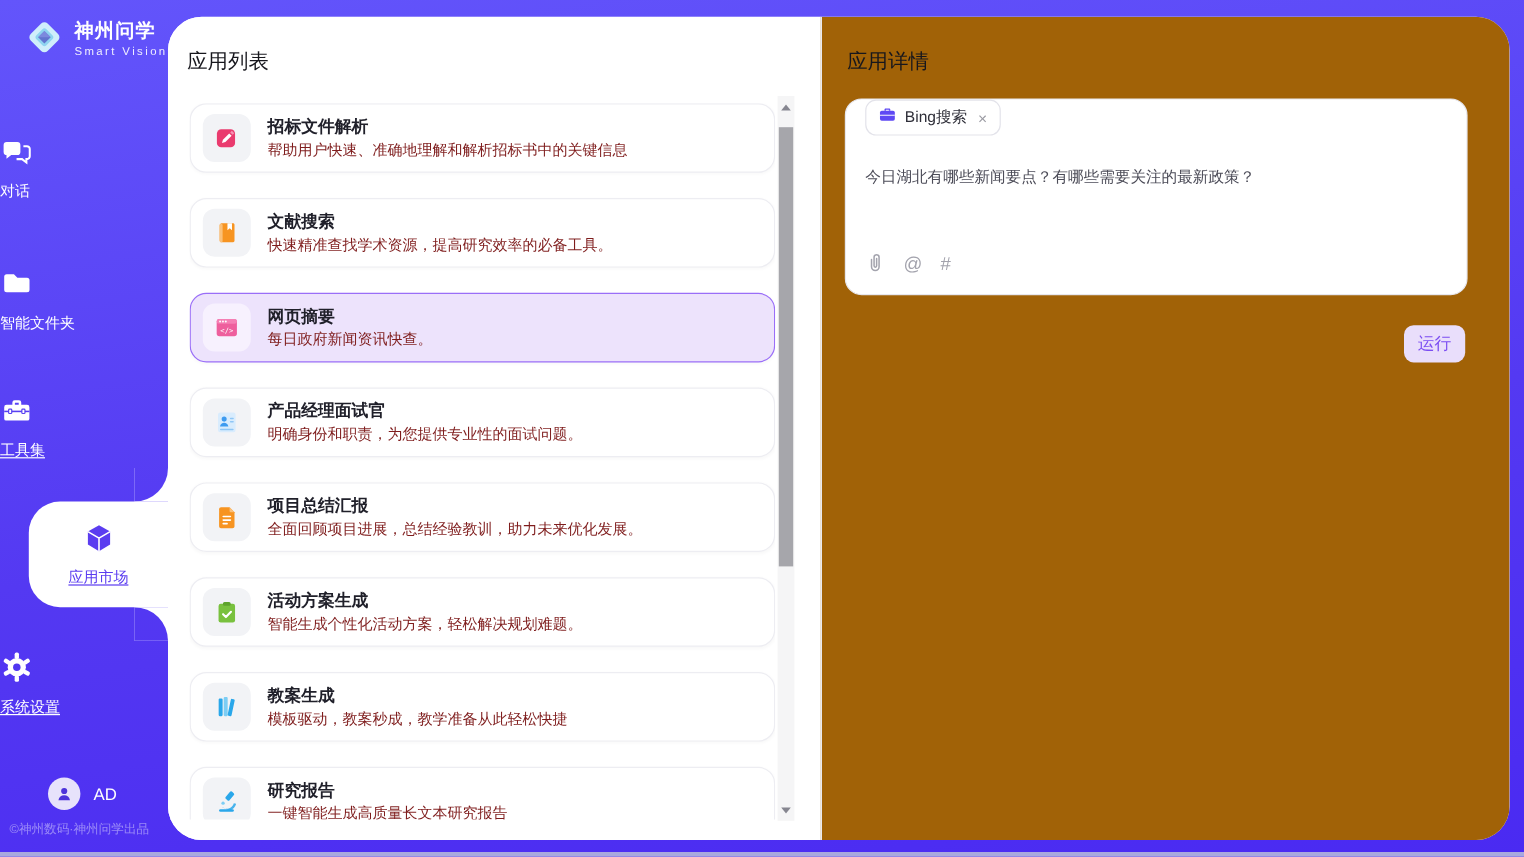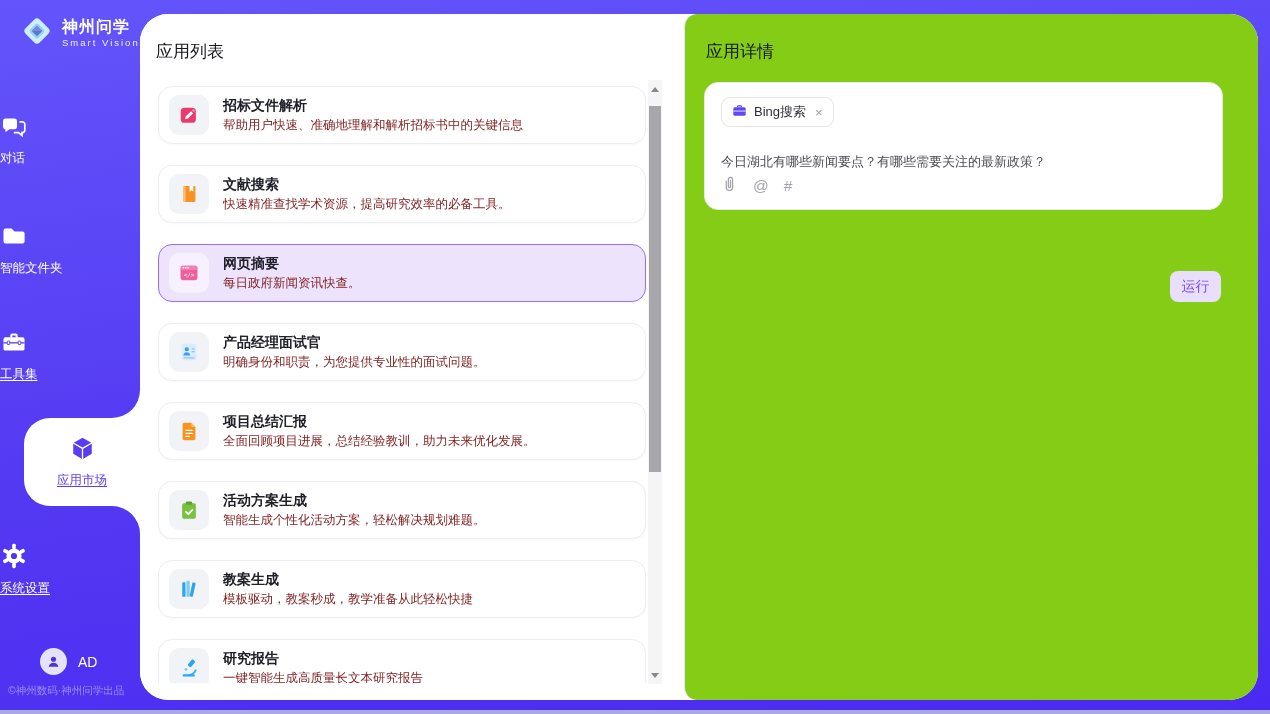--- a/index.html
+++ b/index.html
@@ -57,23 +57,23 @@
 
   
   .scrollbar { position:absolute; left:508px; top:66px; width:14px; height:604px; background:#f5f5f6; }
   .sb-arrow { position:absolute; left:0; width:14px; height:14px; display:flex; align-items:center; justify-content:center; cursor:pointer; }
   .sb-up { top:2px; } .sb-down { bottom:2px; }
   .tri-up { width:0; height:0; border-left:4px solid transparent; border-right:4px solid transparent; border-bottom:5px solid #868690; }
   .tri-down { width:0; height:0; border-left:4px solid transparent; border-right:4px solid transparent; border-top:5px solid #868690; }
   .sb-thumb { position:absolute; left:1px; top:26px; width:12px; height:366px; background:#a6a6ab; cursor:pointer; }
 
   
-  .detail-pane { position:relative; flex:1; height:100%; background:#84cc16; border-left:1px solid #e9e9ef;border-radius:13px; }
-  .detail-card { position:absolute; left:19px; top:68px; width:519px; height:128px; background:#fff;
-    border:1px solid #e7e7ee; border-radius:14px; padding:14px 16px; }
+  .detail-pane { position:relative; flex:1; height:100%; background:#a16207; border-left:1px solid #e9e9ef; }
+  .detail-card { position:absolute; left:19px; top:68px; width:519px; height:164px; background:#fff;
+    border:1px solid #e7e7ee; border-radius:14px; padding:0 16px; }
   .chip { display:inline-flex; align-items:center; gap:7px; height:30px; padding:0 10px;
     border:1px solid #e3e3ea; border-radius:9px; background:#fff; }
   .chip-label { font-size:13px; color:#2e2e38; }
   .chip-close { font-size:13px; color:#9a9aa2; margin-left:2px; cursor:pointer; line-height:1; }
   .prompt { margin-top:25px; font-size:13px; color:#4c4c58; line-height:1.5; cursor:text; }
   .composer { position:absolute; left:16px; bottom:12px; display:flex; align-items:center; gap:15px; }
   .composer .glyph { font-size:15.5px; color:#a3a3ad; cursor:pointer; }
   .run-btn { position:absolute; right:37px; top:257px; width:51px; height:31px; background:#e9defb; color:#7b4df2;
     font-size:14px; border:none; border-radius:8px; cursor:pointer; font-family:inherit; }
 </style>

